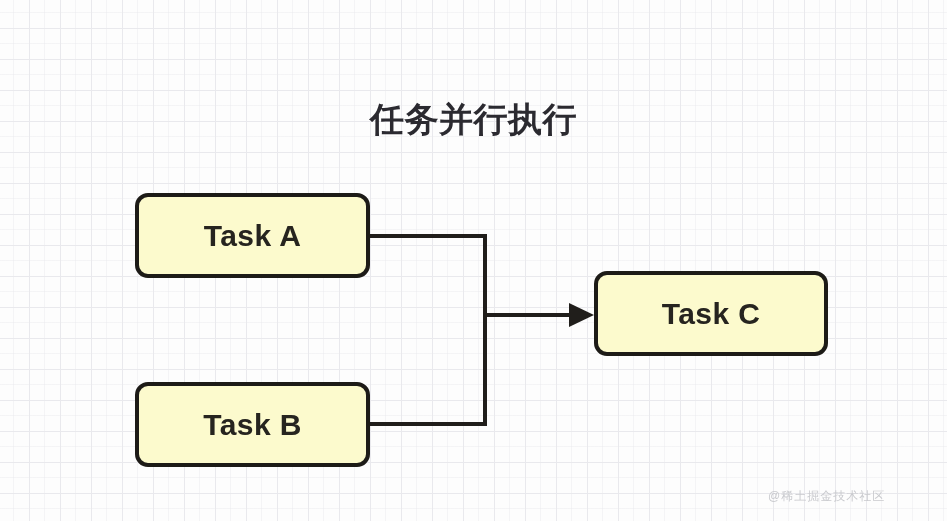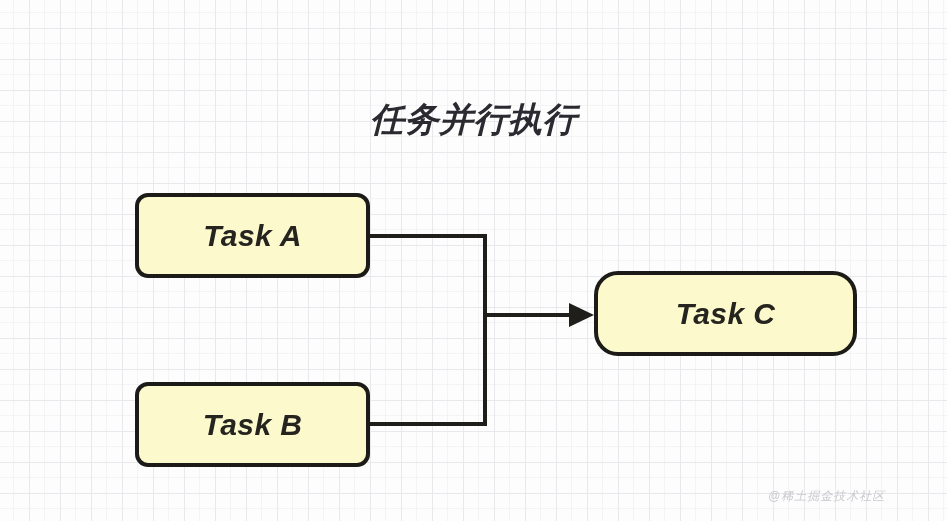--- a/index.html
+++ b/index.html
@@ -15,21 +15,20 @@
     position: relative;
     width: 947px;
     height: 521px;
     overflow: hidden;
     background-color: #fdfdfd;
     background-image:
       linear-gradient(to right, #e9e9ed 1px, transparent 1px),
       linear-gradient(to bottom, #e9e9ed 1px, transparent 1px);
     background-size: 31px 31px;
     background-position: -2px -3px;
-    font-style: italic;
   }
 
   
   #grid-overlay {
     position: absolute;
     inset: 0;
     pointer-events: none;
     background-image:
       linear-gradient(to right, rgba(233,233,237,0.45) 1px, transparent 1px),
       linear-gradient(to bottom, rgba(233,233,237,0.45) 1px, transparent 1px);
@@ -71,21 +70,21 @@
   .task-label {
     font-size: 30px;
     font-weight: bold;
     color: #26241f;
     letter-spacing: 0.4px;
     white-space: nowrap;
   }
 
   #node-task-a { left: 135px; top: 193px; width: 235px; height: 85px; }
   #node-task-b { left: 135px; top: 382px; width: 235px; height: 85px; }
-  #node-task-c { left: 594px; top: 271px; width: 263px; height: 85px; border-radius: 24px; }
+  #node-task-c { left: 594px; top: 271px; width: 234px; height: 85px; }
 
   .watermark {
     position: absolute;
     left: 768px;
     top: 488px;
     font-size: 12px;
     color: #c9cace;
     letter-spacing: 1px;
     white-space: nowrap;
     user-select: none;

